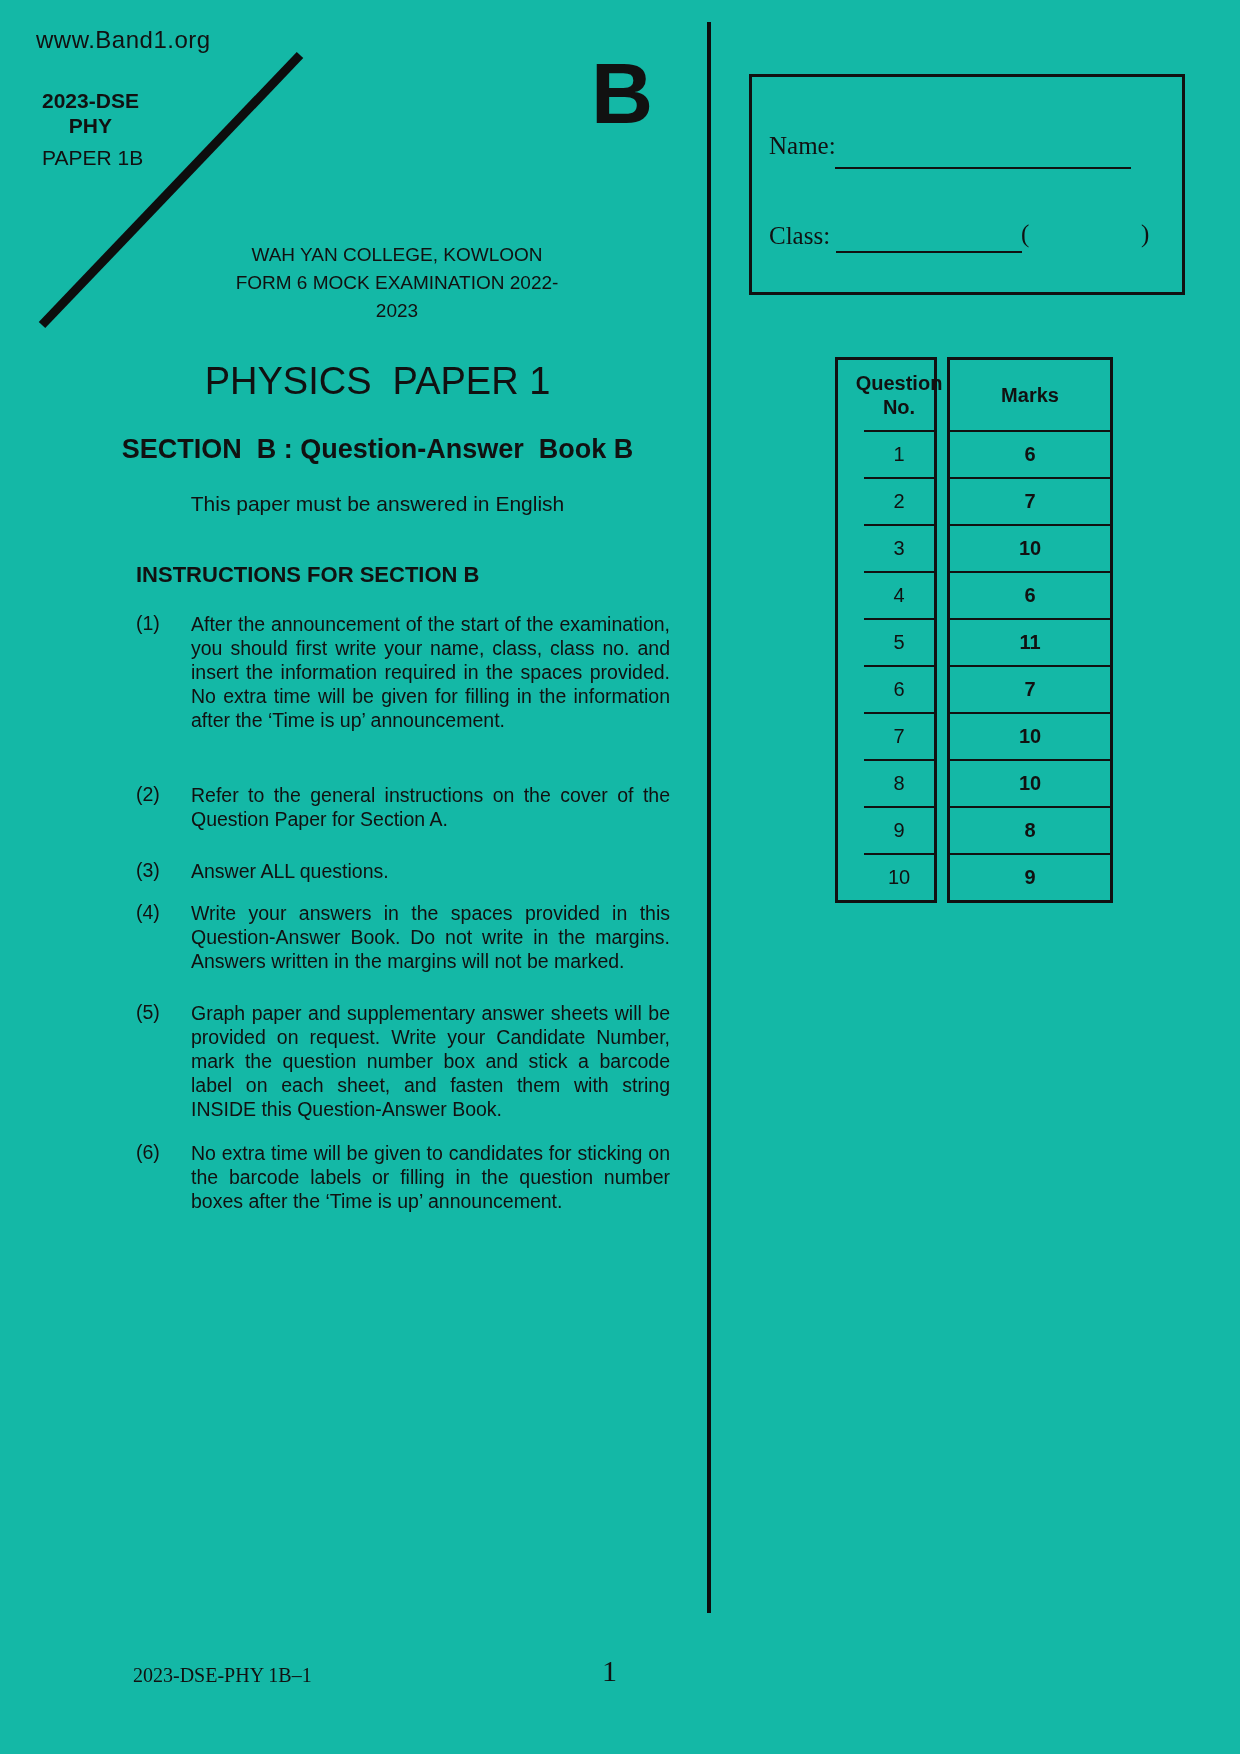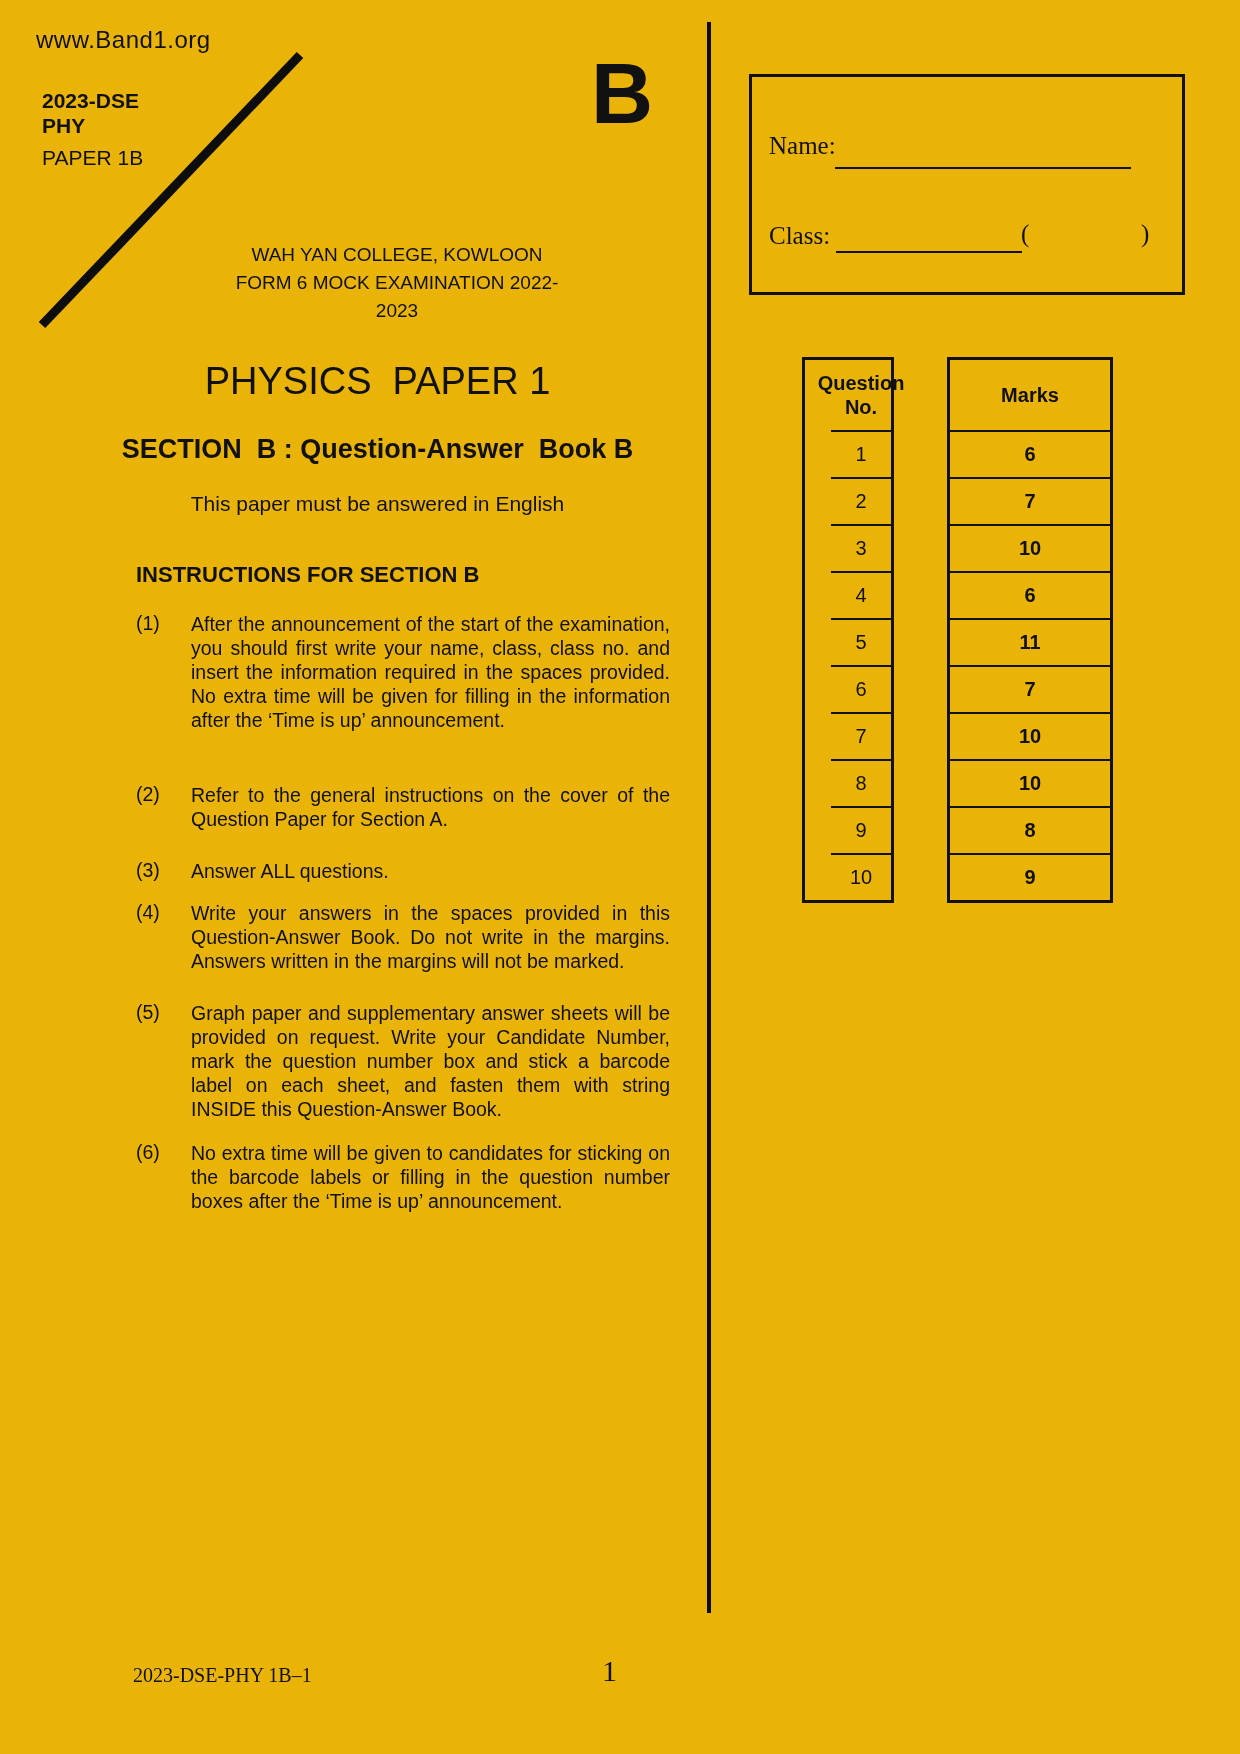--- a/index.html
+++ b/index.html
@@ -1,24 +1,24 @@
 <!DOCTYPE html>
 <html><head>
 <meta charset="utf-8">
 <style>
   html,body{margin:0;padding:0;background:#888;}
   .page{
-    position:relative;width:1240px;height:1754px;background:#eab308;
+    position:relative;width:1240px;height:1754px;background:#14b8a6;
     font-family:"Liberation Sans", sans-serif;color:#111;overflow:hidden;
     margin:0 auto;
   }
   .abs{position:absolute;}
   
   .watermark{left:36px;top:26px;font-size:24px;letter-spacing:.5px;}
-  .exam-code{left:42px;top:88px;font-size:21px;font-weight:bold;line-height:25px;}
+  .exam-code{left:42px;top:88px;font-size:21px;font-weight:bold;line-height:25px;text-align:center;}
   .paper-label{left:42px;top:146px;font-size:21px;}
   .book-letter{left:591px;top:50px;font-size:86px;font-weight:bold;line-height:1;}
   
   .school-block{left:230px;top:241px;width:334px;text-align:center;font-size:19px;line-height:28px;}
   
   .v-divider{left:707px;top:22px;width:4px;height:1591px;background:#0d0d0d;}
   
   .cand-box{left:749px;top:74px;width:436px;height:221px;border:3px solid #111;box-sizing:border-box;
             font-family:"Liberation Serif", serif;font-size:25px;}
   .cand-box .lbl{position:absolute;left:17px;}
@@ -34,21 +34,21 @@
   .section-title{top:434px;font-size:27px;font-weight:bold;}
   .lang-note{top:492px;font-size:21px;}
   
   .instr-heading{left:136px;top:562px;font-size:22px;font-weight:bold;}
   .instr-item{position:absolute;left:136px;width:534px;}
   .instr-num{position:absolute;left:0;top:0;font-size:19.5px;}
   .instr-body{margin-left:55px;width:479px;font-size:19.5px;line-height:24px;text-align:justify;}
   .instr-body b{font-weight:normal;}
   
   .tbl-col{position:absolute;top:357px;border:3px solid #111;box-sizing:border-box;}
-  .q-col{left:802px;width:92px;padding-left:26px;}
+  .q-col{left:835px;width:102px;padding-left:26px;}
   .m-col{left:947px;width:166px;}
   .tbl-header{height:70px;display:flex;flex-direction:column;align-items:center;justify-content:center;
               font-weight:bold;font-size:20px;line-height:24px;}
   .tbl-cell{height:47px;display:flex;align-items:center;justify-content:center;
             font-size:20px;border-top:2px solid #111;box-sizing:border-box;}
   .m-col .tbl-cell{font-weight:bold;}
   
   .footer-code{left:133px;top:1664px;font-family:"Liberation Serif", serif;font-size:20px;}
   .footer-page{left:602px;top:1654px;font-family:"Liberation Serif", serif;font-size:30px;}
 </style>

